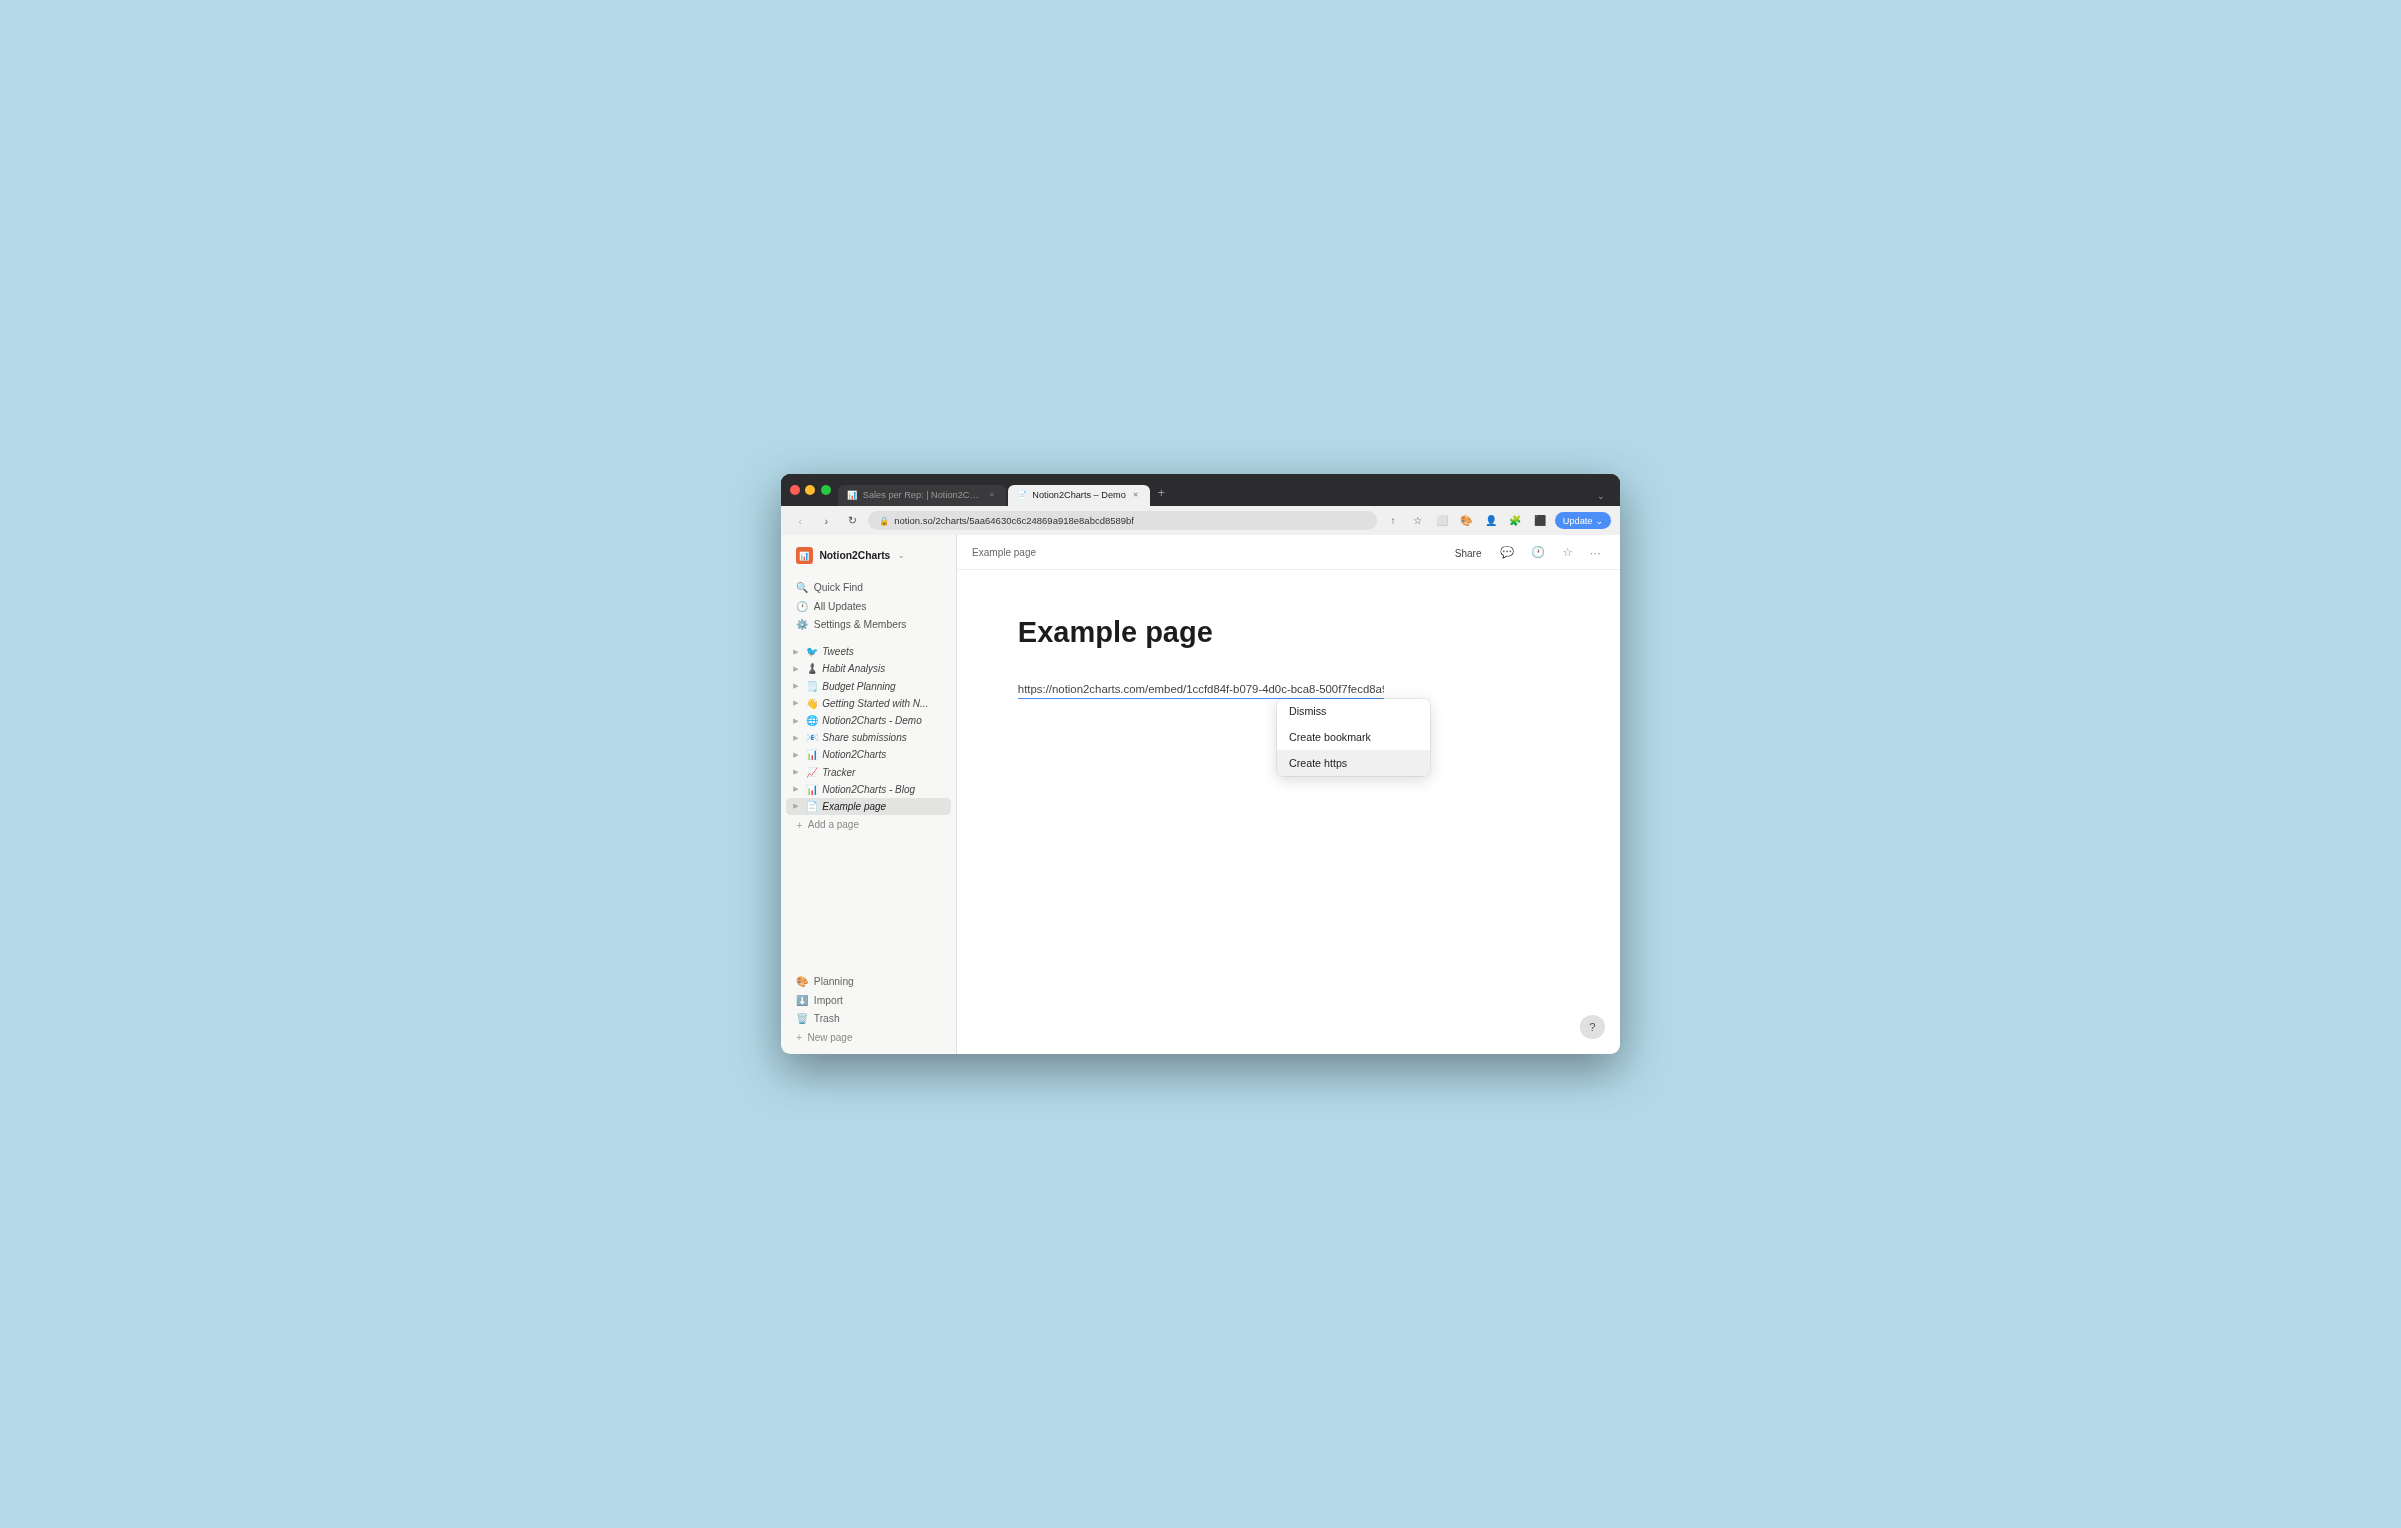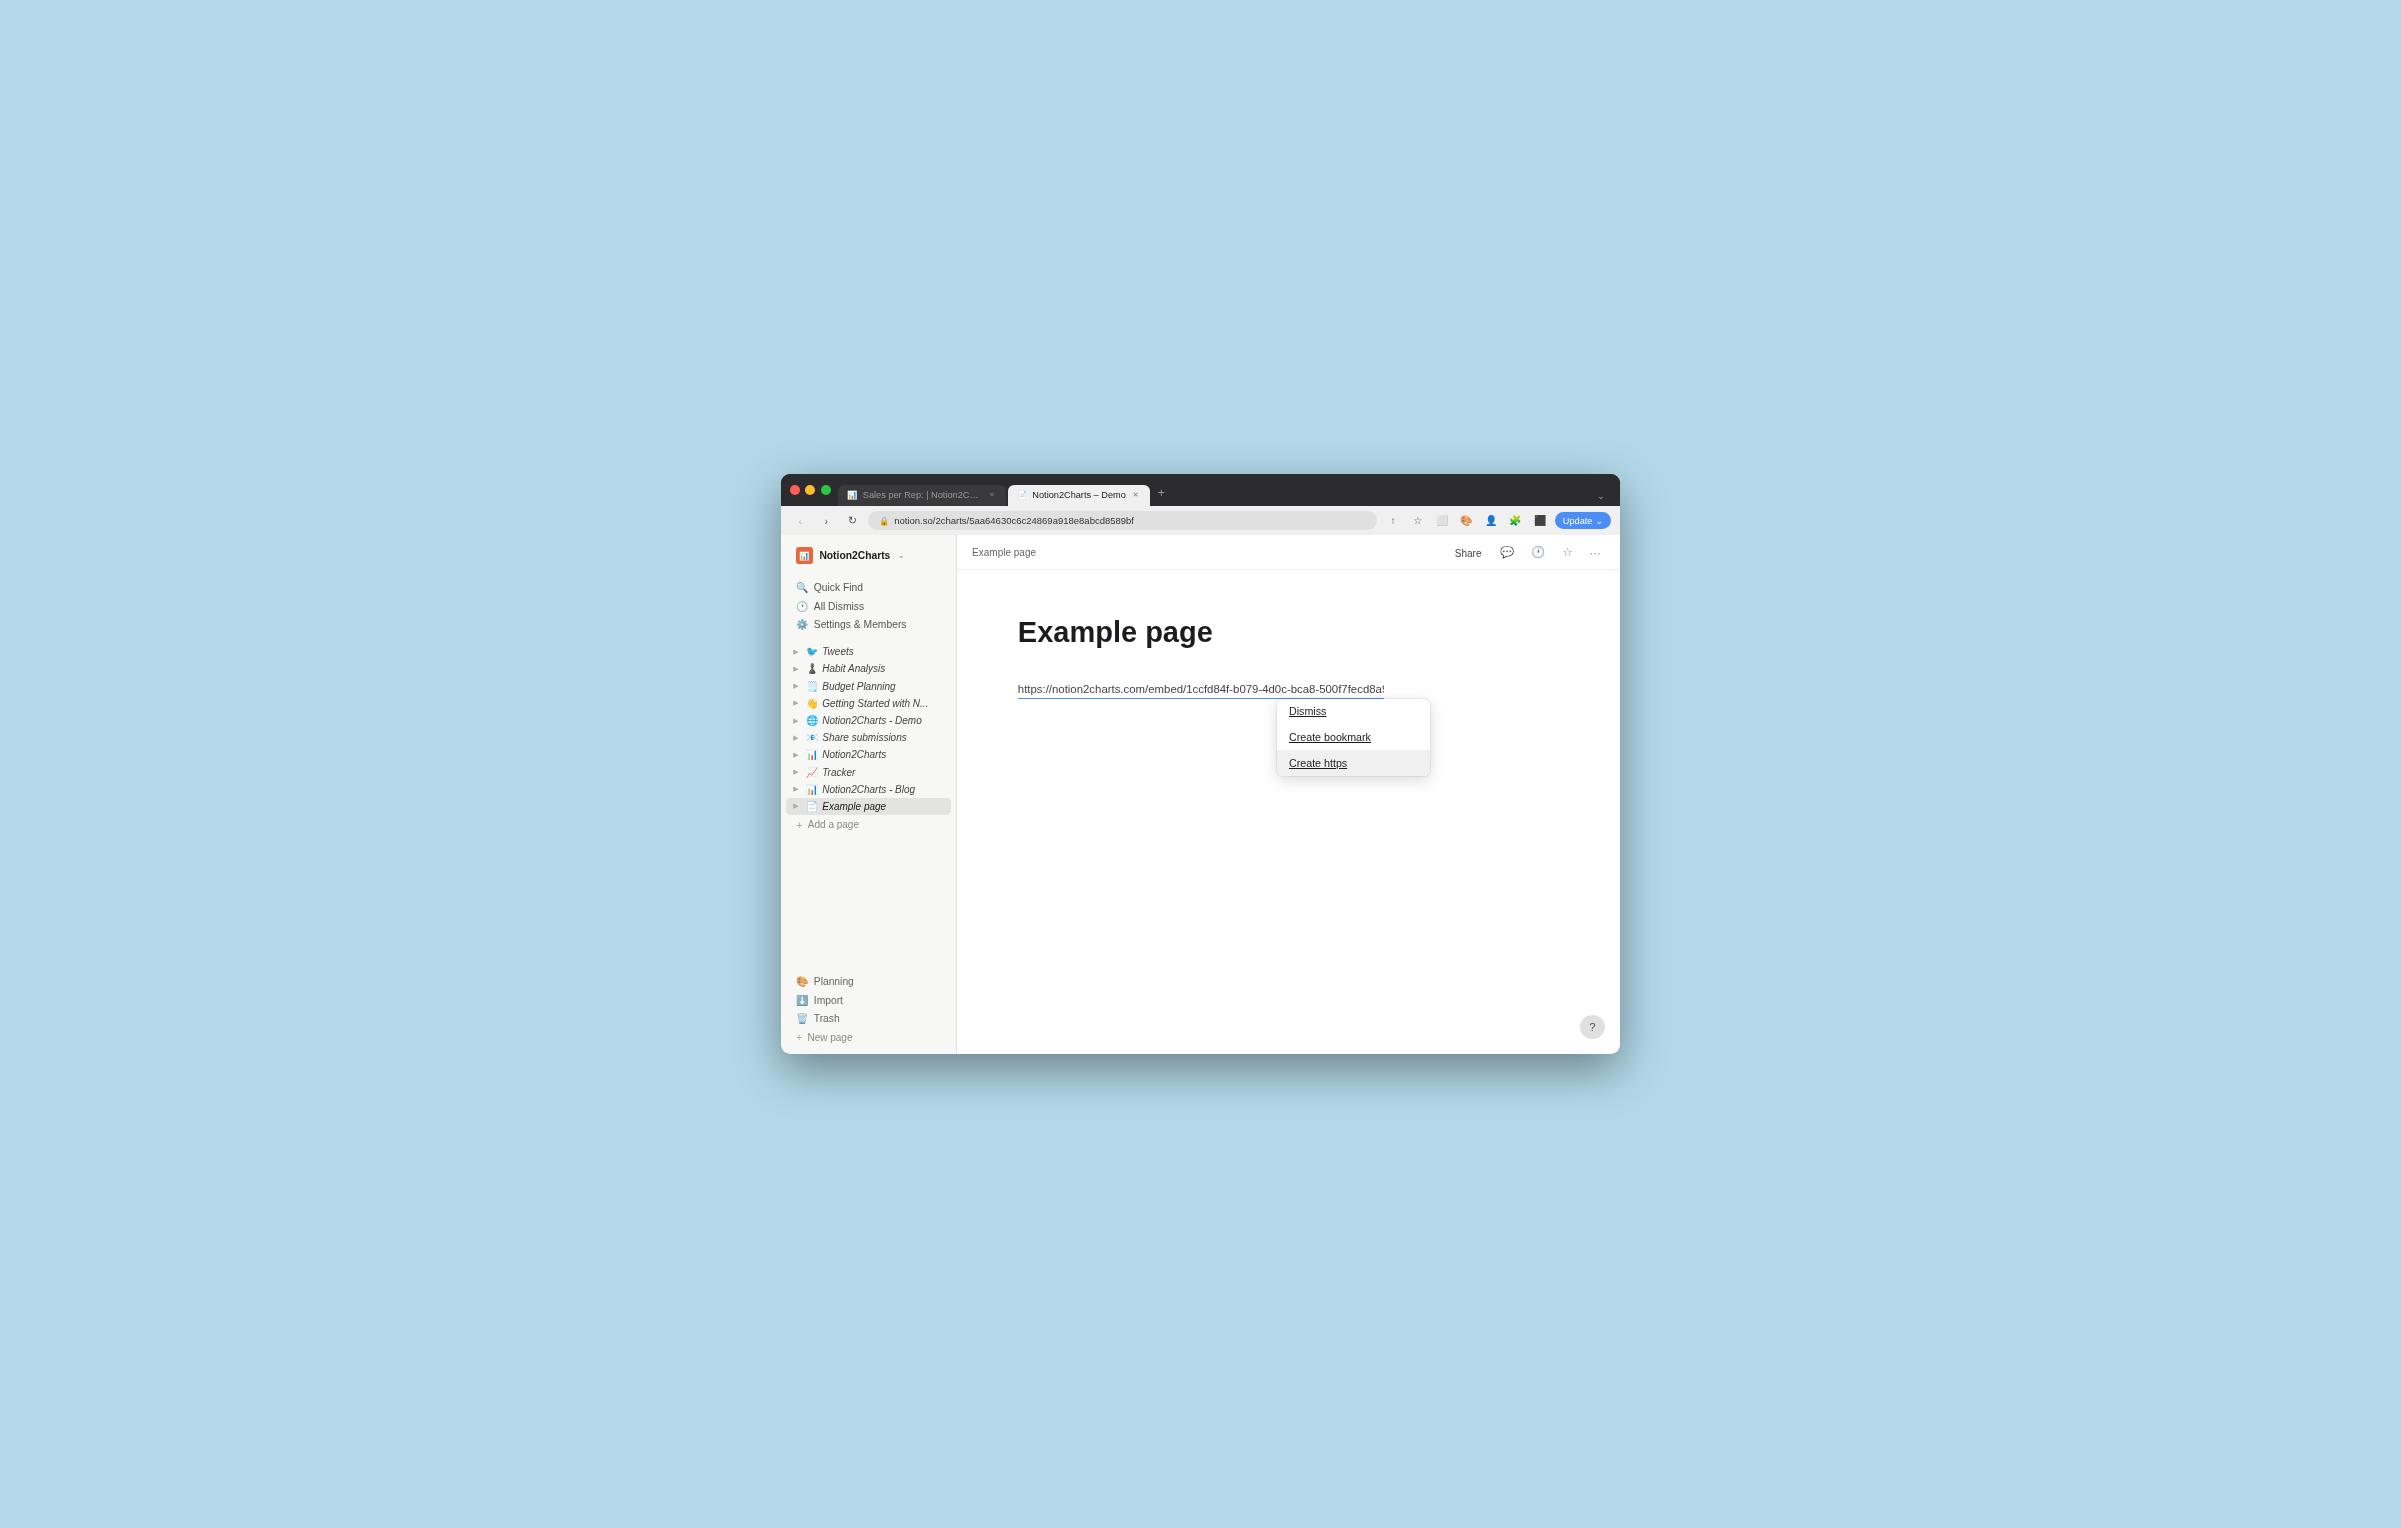--- a/index.html
+++ b/index.html
@@ -392,21 +392,20 @@
       min-width: 153px;
       overflow: hidden;
       z-index: 100;
     }
 
     .context-menu-item {
       padding: 6.9px 12.2px;
       font-size: 10.7px;
       color: #1c1c1e;
       cursor: pointer;
-      text-decoration: underline;
     }
     .context-menu-item.highlighted { background: #f0f0f0; }
 
     
     .help-btn {
       position: absolute;
       bottom: 15.3px;
       right: 15.3px;
       width: 24.4px;
       height: 24.4px;
@@ -490,21 +489,21 @@
       </div>
 
       <div class="sidebar-divider"></div>
 
       <div class="sidebar-nav-item">
         <span class="sidebar-nav-icon">🔍</span>
         <span>Quick Find</span>
       </div>
       <div class="sidebar-nav-item">
         <span class="sidebar-nav-icon">🕐</span>
-        <span>All Dismiss</span>
+        <span>All Updates</span>
       </div>
       <div class="sidebar-nav-item">
         <span class="sidebar-nav-icon">⚙️</span>
         <span>Settings &amp; Members</span>
       </div>
 
       <div class="sidebar-divider"></div>
 
       <div class="sidebar-page-item">
         <span class="page-chevron">▶</span>

